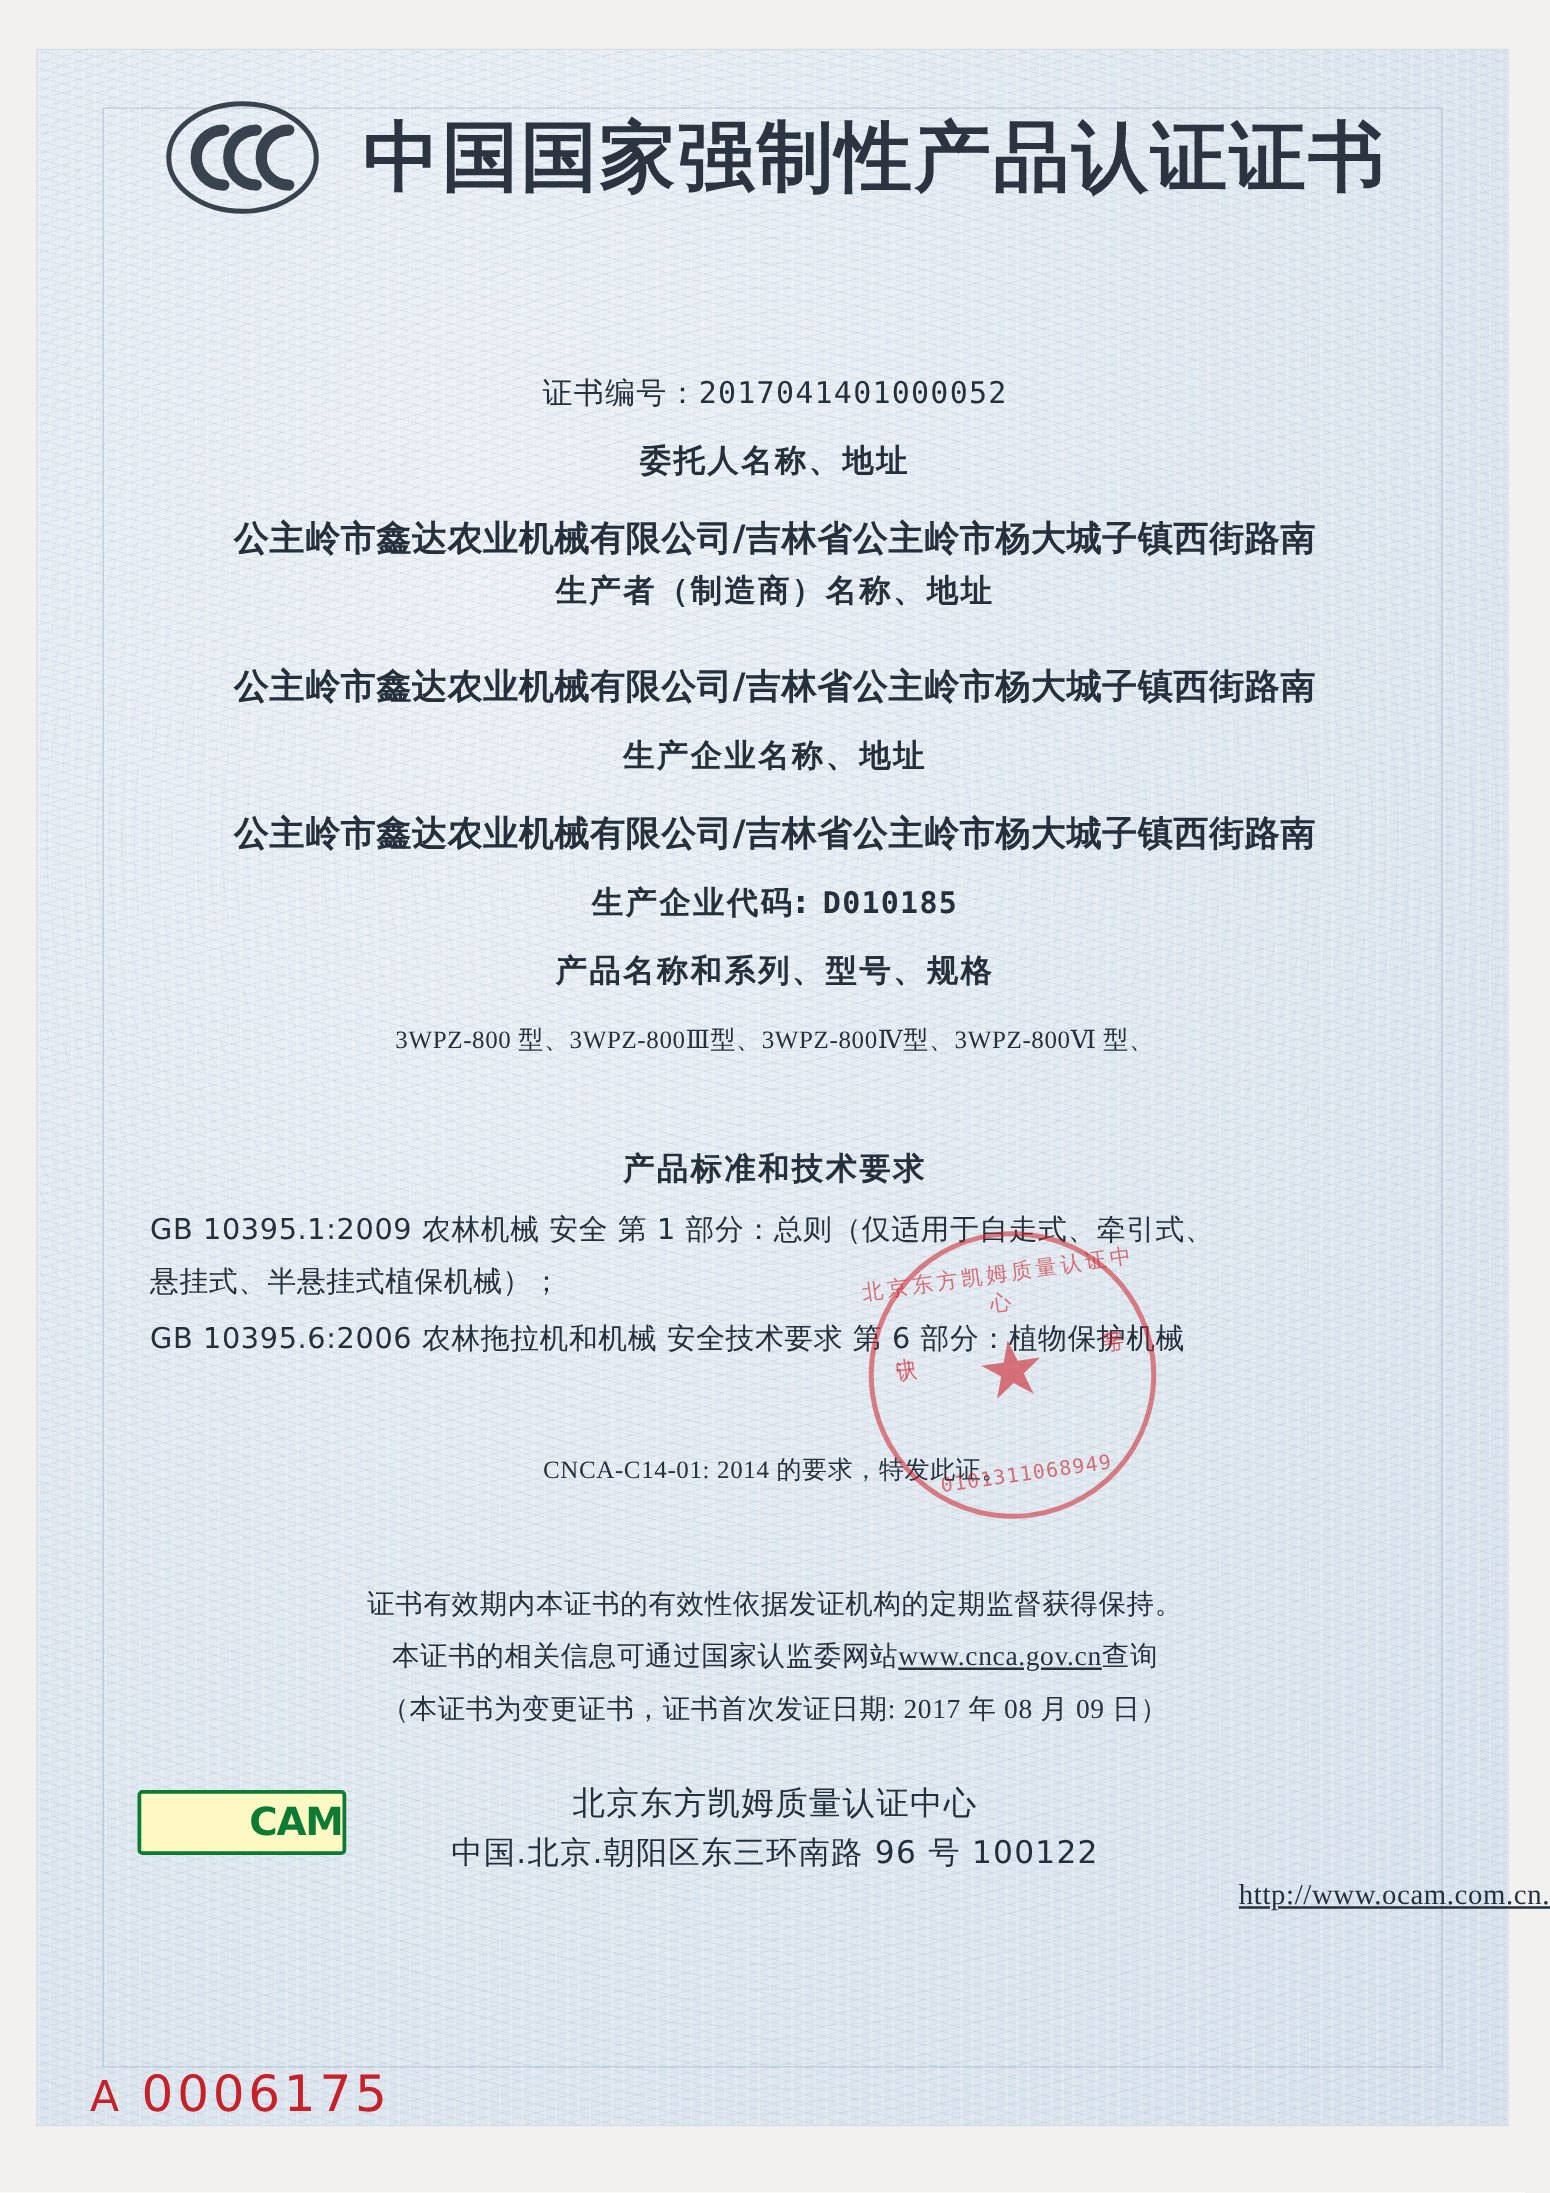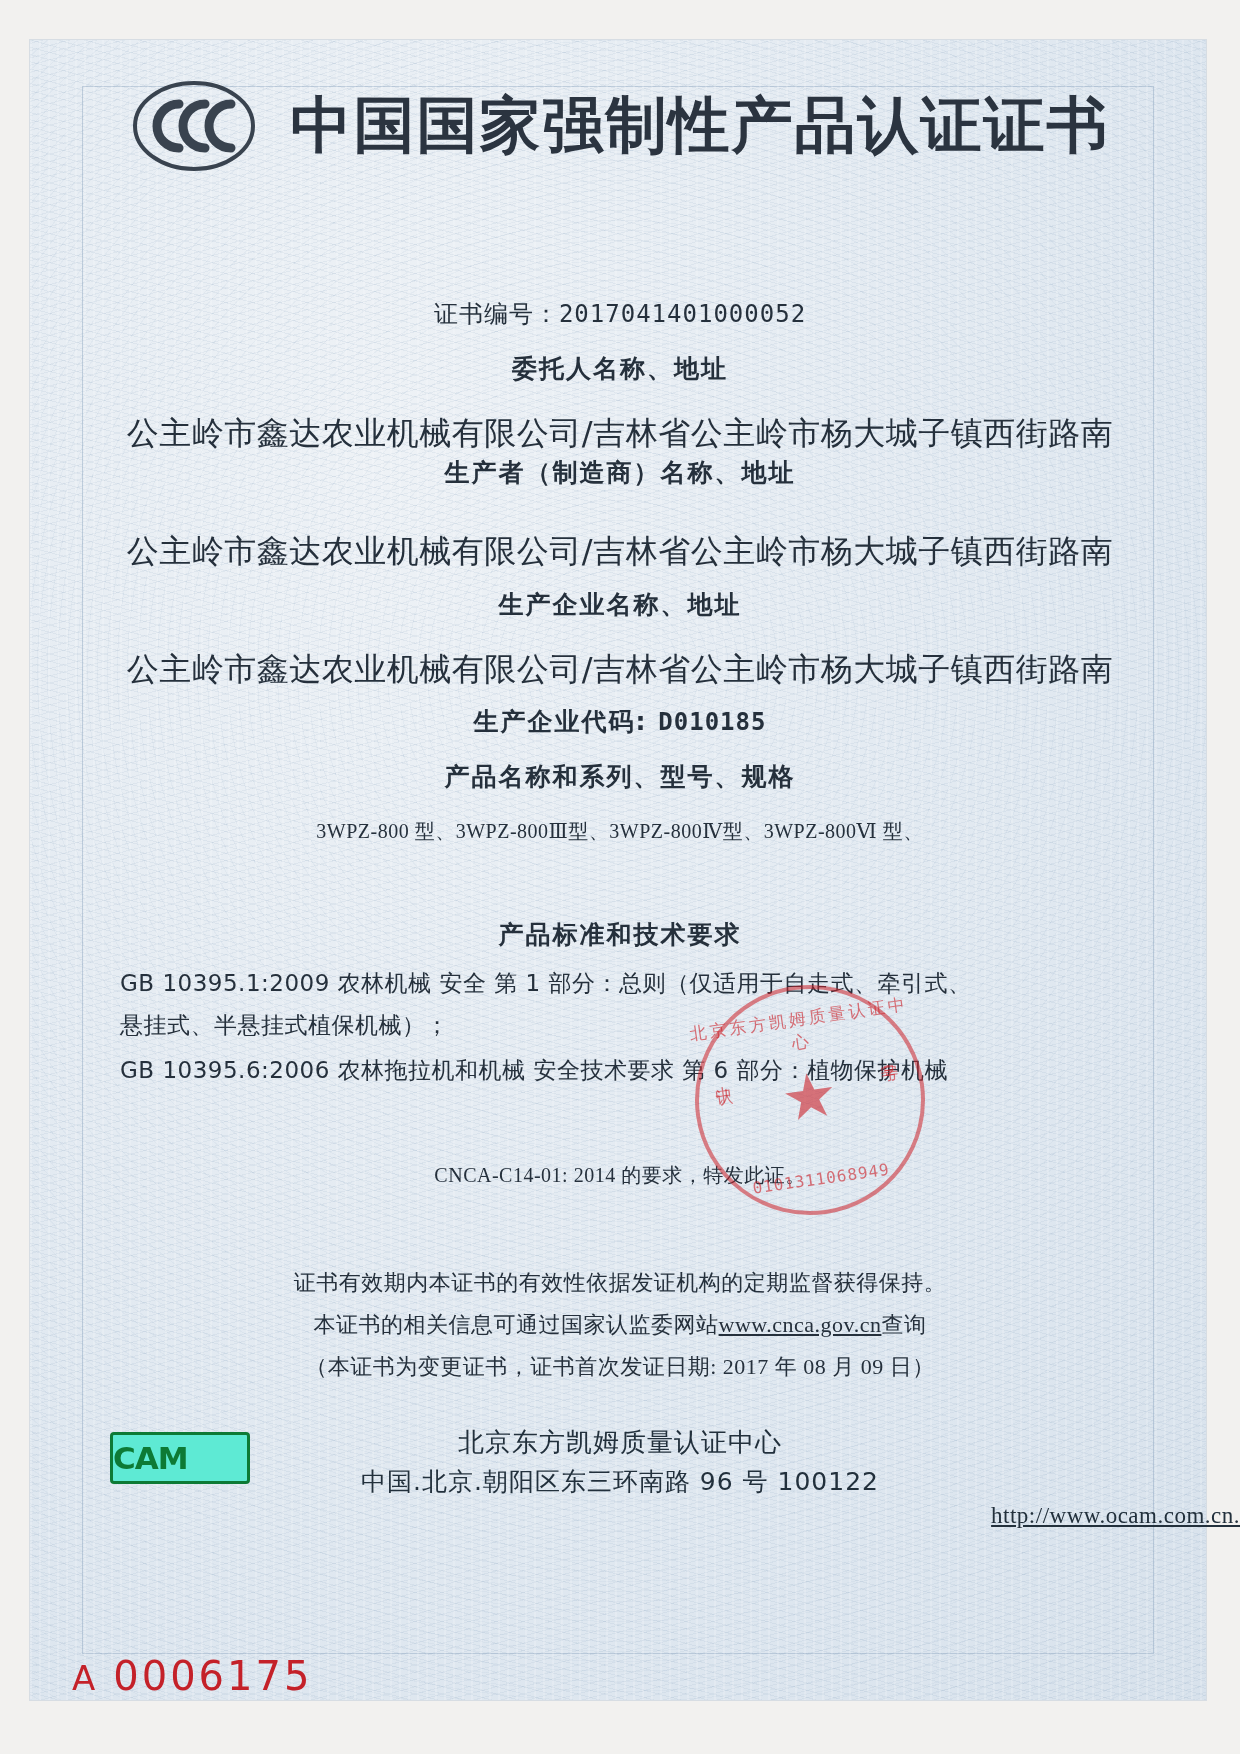--- a/index.html
+++ b/index.html
@@ -102,22 +102,22 @@
     color: #25303c;
     font-family: "DejaVu Sans", "Liberation Sans", sans-serif;
     white-space: nowrap;
   }
   .lbl {
     font-size: 25px;
     font-weight: bold;
     letter-spacing: 2px;
   }
   .val {
-    font-size: 32px;
-    font-weight: normal;
+    font-size: 28px;
+    font-weight: bold;
     letter-spacing: 0.5px;
   }
   .val-serif {
     font-family: "Liberation Serif", "DejaVu Serif", serif;
     font-size: 20px;
     letter-spacing: 0.5px;
   }
   .small {
     font-size: 22px;
     letter-spacing: 0.5px;
@@ -209,28 +209,28 @@
     text-decoration: underline;
     letter-spacing: 0.5px;
     text-align: right;
   }
 
   
   .ocam {
     position: absolute;
     left: 110px;
     top: 1432px;
-    width: 140px;
+    width: 167px;
     height: 52px;
-    background: #5eead4;
+    background: #fef9c3;
     border: 3px solid #0d7a35;
     border-radius: 4px;
     display: flex;
     align-items: center;
-    justify-content: flex-start;
+    justify-content: flex-end;
     box-sizing: border-box;
   }
   .ocam span {
     font-family: "DejaVu Sans", "Liberation Sans", sans-serif;
     font-size: 31px;
     font-weight: bold;
     color: #0d7a35;
     letter-spacing: -1px;
   }
 

